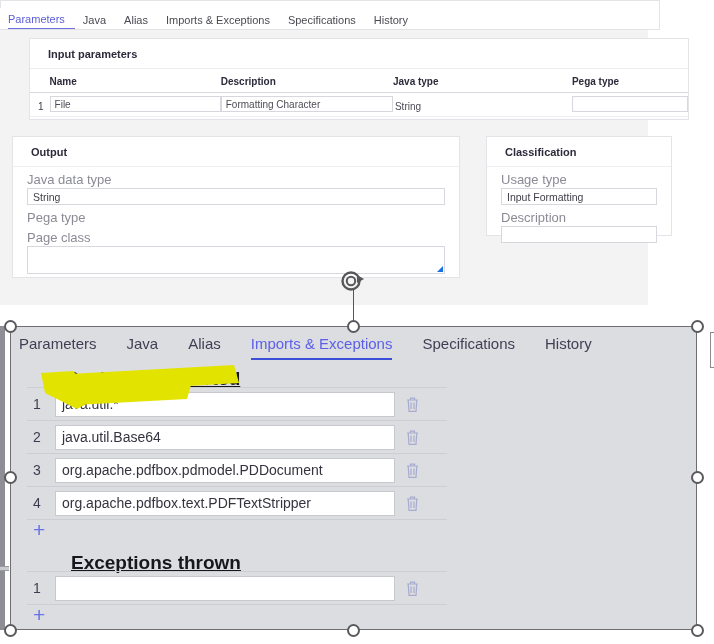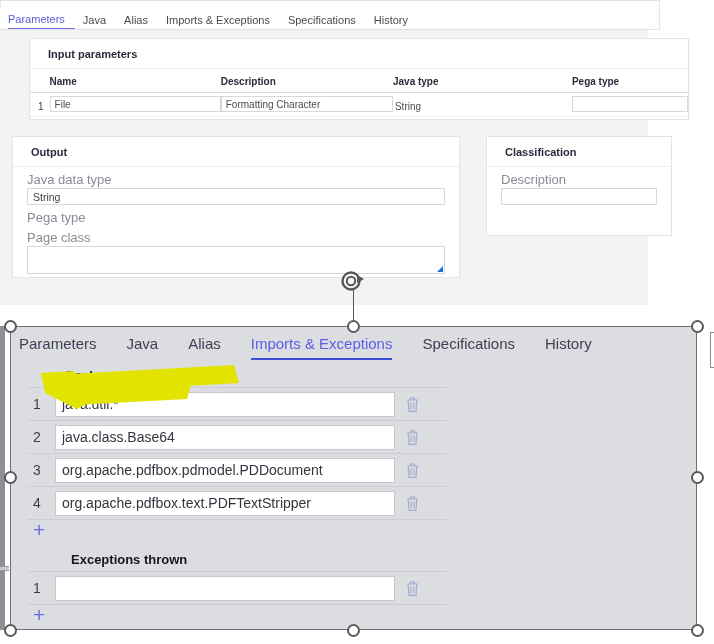--- a/index.html
+++ b/index.html
@@ -102,21 +102,21 @@
     position: absolute; left: 8px; top: 4px; width: 660px; height: 30px;
     display: flex; align-items: flex-start;
   }
   .low-tab {
     font-size: 15px; color: #3f3f54; padding: 4px 0 6px 0; margin-right: 30px;
     white-space: nowrap;
   }
   .low-tab.active { color: #5b5fe8; border-bottom: 2.5px solid #3b4fd8; }
 
   .sec-title {
-    position: absolute; font-size: 13px; font-weight: bold; color: #15161e;
+    position: absolute; font-size: 19px; font-weight: bold; color: #15161e; text-decoration: underline;
   }
 
   .row {
     position: absolute; left: 16px; width: 420px; height: 33px;
     border-bottom: 1px solid #cdced4; display: flex; align-items: center;
   }
   .row-idx { width: 28px; font-size: 14px; color: #3c3c50; padding-left: 6px; }
   .row-input {
     width: 340px; height: 25px; background: #ffffff; border: 1px solid #c8c9cf;
     font-size: 14px; color: #34343f; line-height: 23px; padding: 0 6px;
@@ -205,20 +205,24 @@
         <div class="flabel">Page class</div>
         <div class="finput ftext">
           <span class="resize-tri"></span>
         </div>
       </div>
     </div>
 
     <div class="card card-class">
       <div class="card-title">Classification</div>
       <div class="field">
+        <div class="flabel">Usage type</div>
+        <div class="finput">Input Formatting</div>
+      </div>
+      <div class="field">
         <div class="flabel">Description</div>
         <div class="finput"></div>
       </div>
     </div>
 
     <div class="card-rtp">
       <div class="card-title" style="border-bottom:none; padding-top:8px;">Rule type parameters</div>
     </div>
   </div>
 
@@ -253,21 +257,21 @@
       <div class="row-input">java.util.*</div>
       <div class="trash">
         <svg width="15" height="17" viewBox="0 0 15 17">
           <path d="M2 4 H13 M5.5 4 V2.2 H9.5 V4 M3.2 4 L4 15.3 H11 L11.8 4 M6 6.5 V13 M9 6.5 V13" fill="none" stroke="#a7accf" stroke-width="1.2"></path>
         </svg>
       </div>
     </div>
 
     <div class="row" style="top:94px;">
       <div class="row-idx">2</div>
-      <div class="row-input">java.class.Base64</div>
+      <div class="row-input">java.util.Base64</div>
       <div class="trash">
         <svg width="15" height="17" viewBox="0 0 15 17">
           <path d="M2 4 H13 M5.5 4 V2.2 H9.5 V4 M3.2 4 L4 15.3 H11 L11.8 4 M6 6.5 V13 M9 6.5 V13" fill="none" stroke="#a7accf" stroke-width="1.2"></path>
         </svg>
       </div>
     </div>
 
     <div class="row" style="top:127px;">
       <div class="row-idx">3</div>
       <div class="row-input">org.apache.pdfbox.pdmodel.PDDocument</div>

